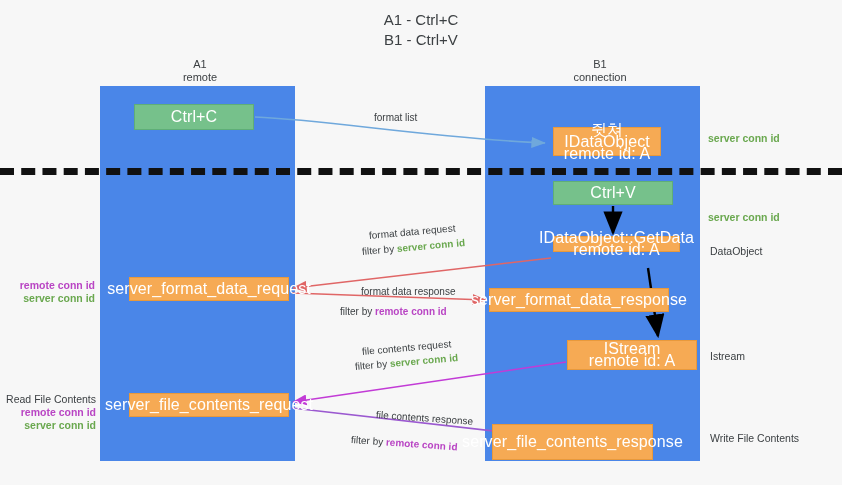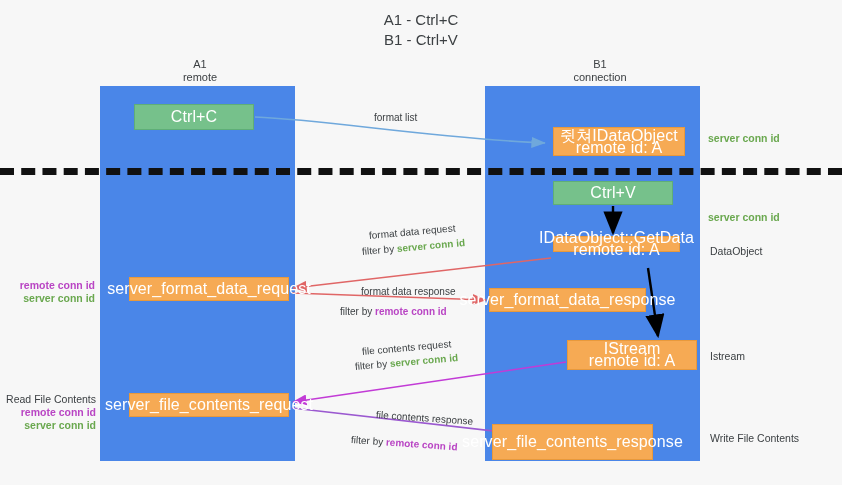--- a/index.html
+++ b/index.html
@@ -44,25 +44,25 @@
     color:#ffffff;
     font-size:16px;
     line-height:12px;
     white-space:pre-line;
     letter-spacing:.1px;
   }
   .box.green{background:#76c18b;border:1px solid #5fae77;}
   .box.orange{background:#f6aa54;border:1px solid #e8993c;}
 
   #box-ctrlc        {left:134px;top:104px;width:120px;height:26px;}
-  #box-idataobject  {left:553px;top:127px;width:132px;height:29px;}
+  #box-idataobject  {left:553px;top:127px;width:108px;height:29px;}
   #box-ctrlv        {left:553px;top:181px;width:120px;height:24px;}
   #box-getdata      {left:553px;top:236px;width:127px;height:16px;}
   #box-fmtreq       {left:129px;top:277px;width:160px;height:24px;}
-  #box-fmtresp      {left:489px;top:288px;width:157px;height:24px;}
+  #box-fmtresp      {left:489px;top:288px;width:180px;height:24px;}
   #box-istream      {left:567px;top:340px;width:130px;height:30px;}
   #box-filereq      {left:129px;top:393px;width:160px;height:24px;}
   #box-fileresp     {left:492px;top:424px;width:161px;height:36px;}
 
   
   .rlabel{font-size:10.5px;line-height:13px;color:#3c4043;}
   .rlabel.green{color:#6aa84f;font-weight:bold;}
   #rl-servconn1{left:708px;top:132px;}
   #rl-servconn2{left:708px;top:211px;}
   #rl-dataobject{left:710px;top:245px;}

